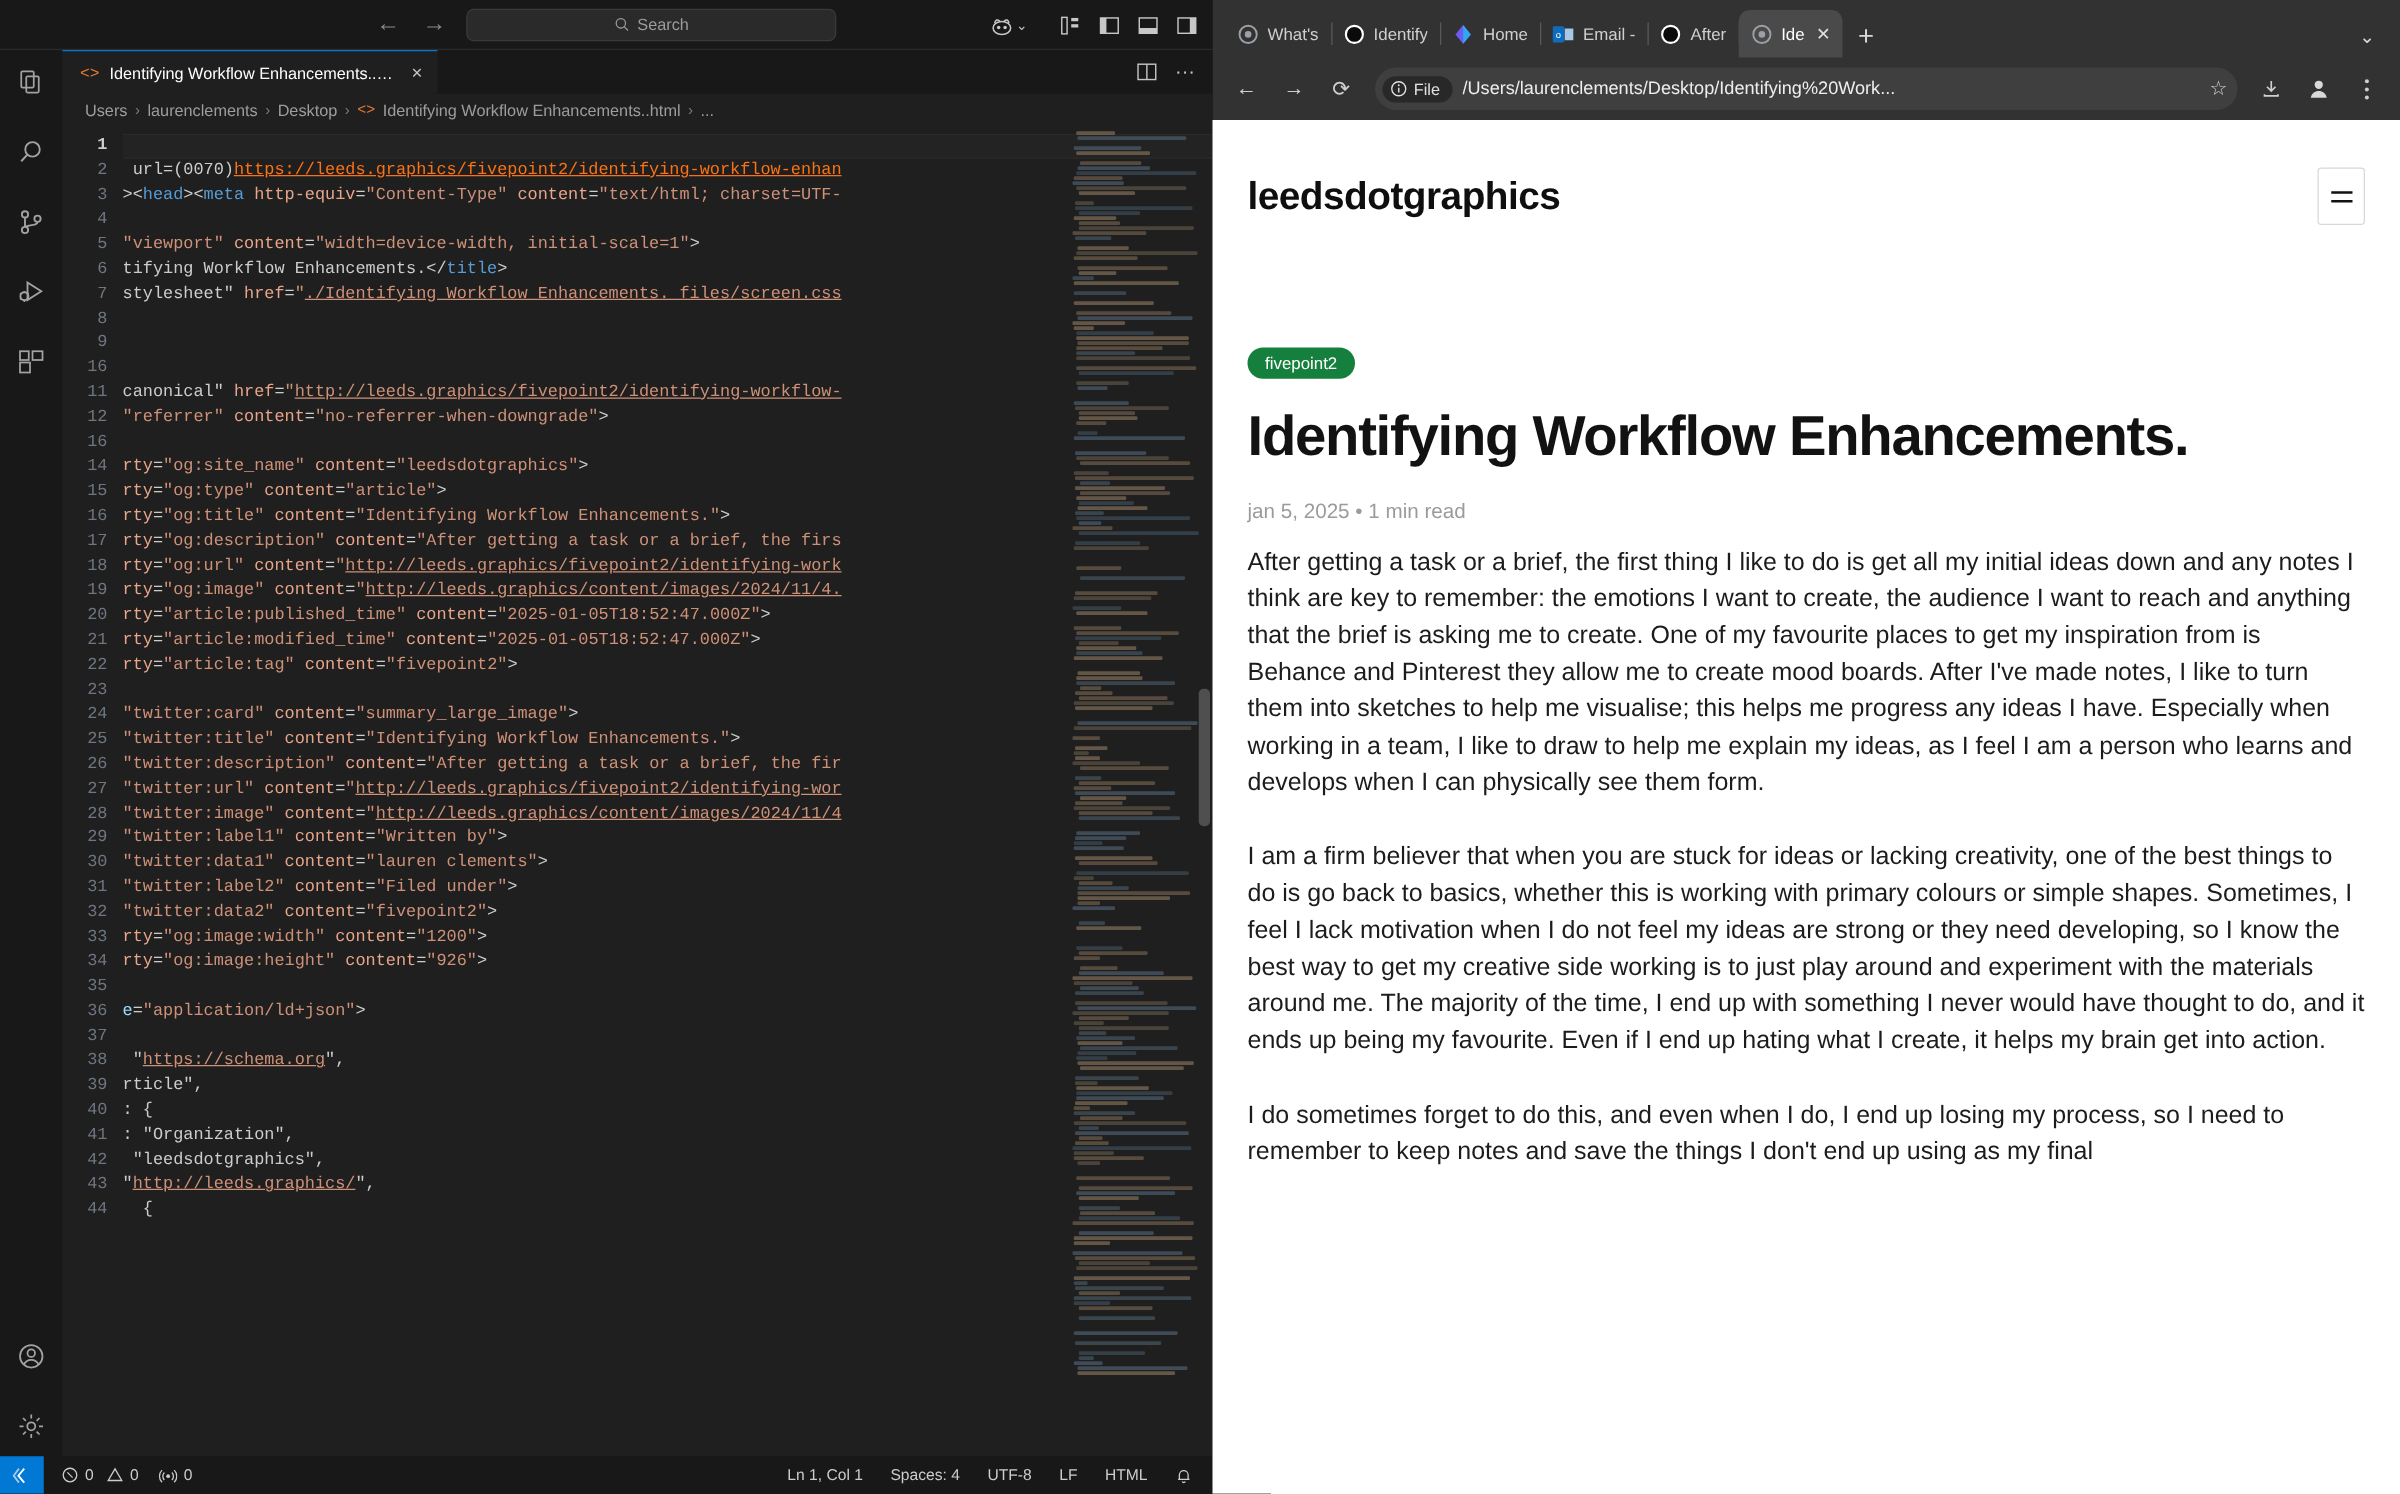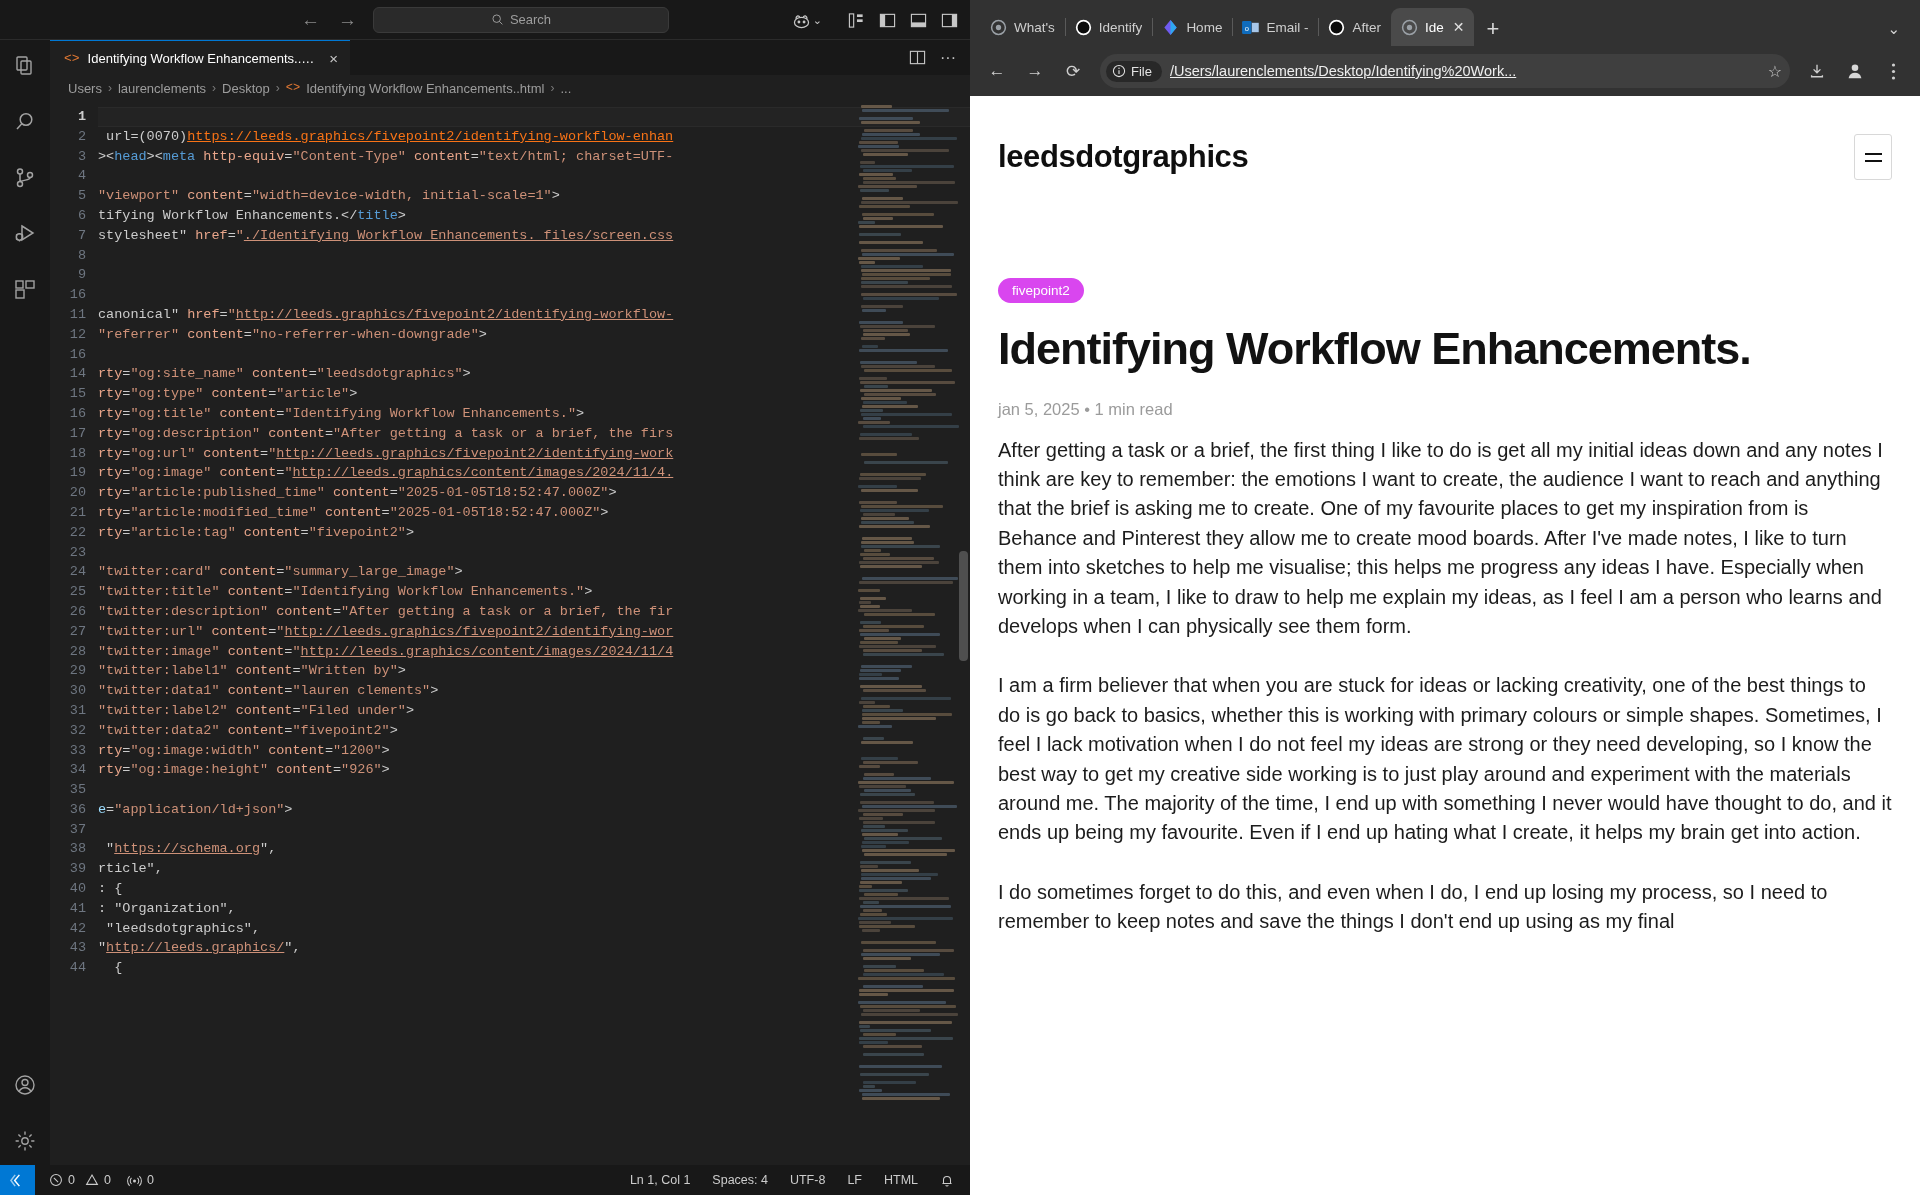--- a/index.html
+++ b/index.html
@@ -161,21 +161,21 @@
     display: flex; align-items: center; padding: 0 8px 0 6px;
     gap: 8px; margin: 0 6px; min-width: 0;
   }
   .om-file {
     display: flex; align-items: center; gap: 5px;
     background: #282828; border-radius: 14px; padding: 3px 10px 3px 6px;
     font-size: 13px; color: #e2e2e2; flex: 0 0 auto;
   }
   .om-url {
     flex: 1; font-size: 14.5px; color: #eeeeee;
-    white-space: nowrap; overflow: hidden; text-overflow: ellipsis; min-width: 0; text-decoration: underline;
+    white-space: nowrap; overflow: hidden; text-overflow: ellipsis; min-width: 0;
   }
   .om-star { color: #cfcfcf; font-size: 16px; flex: 0 0 auto; padding-left: 4px; cursor: pointer; }
 
   .page {
     flex: 1; background: #ffffff; overflow: hidden; position: relative;
     padding: 0 28px;
   }
   .site-header {
     display: flex; align-items: center; justify-content: space-between;
     padding: 38px 0 0 0;
@@ -183,21 +183,21 @@
   .site-title { font-size: 31px; font-weight: bold; color: #0f0f0f; letter-spacing: -0.4px; }
   .menu-btn {
     width: 38px; height: 46px; border: 1px solid #d8d8d8; border-radius: 3px;
     display: flex; align-items: center; justify-content: center;
     background: #fff; cursor: pointer;
   }
   .menu-bars { display: flex; flex-direction: column; gap: 5px; }
   .menu-bars span { display:block; width: 17px; height: 2px; background: #111; }
 
   .post-tag {
-    display: inline-block; background: #d946ef; color: #ffffff;
+    display: inline-block; background: #15803d; color: #ffffff;
     font-size: 13.5px; border-radius: 14px; padding: 5px 14px;
     margin-top: 98px; font-weight: 500;
   }
   .post-title {
     font-size: 45px; font-weight: bold; color: #121212;
     letter-spacing: -1px; margin-top: 22px; line-height: 1.08;
   }
   .post-meta { font-size: 16.5px; color: #9b9b9b; margin-top: 26px; }
   .post-body { margin-top: 17px; }
   .post-body p {

